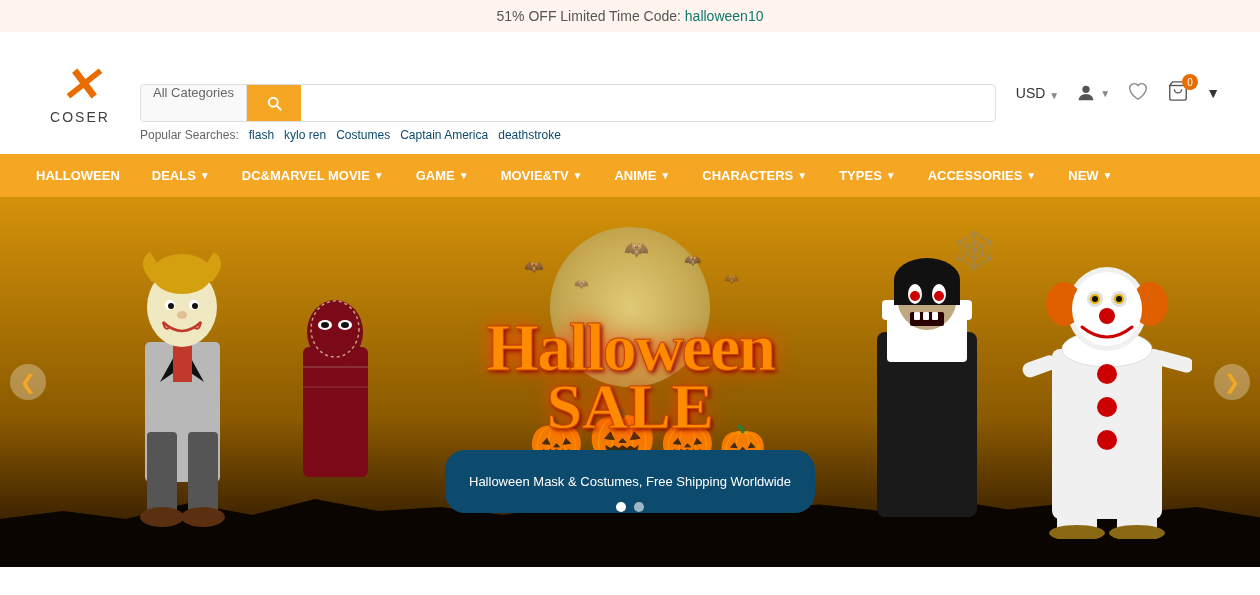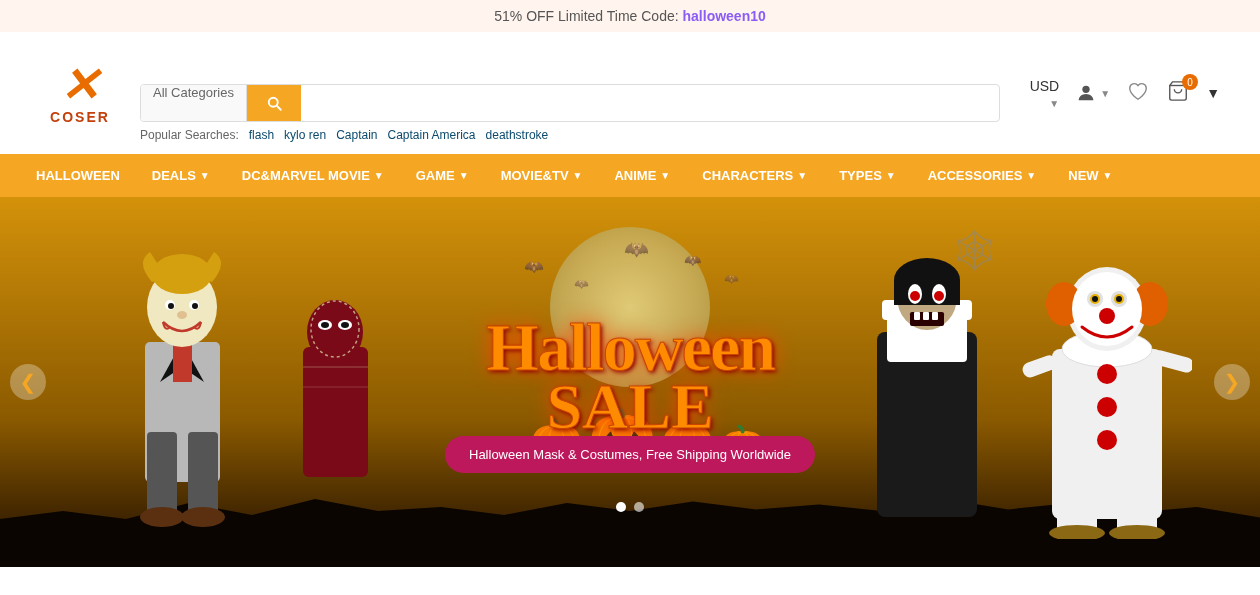--- a/index.html
+++ b/index.html
@@ -6,21 +6,21 @@
     body { font-family: Arial, sans-serif; width: 1260px; overflow-x: hidden; }
 
     
     .top-banner {
       background: #fff5ee;
       text-align: center;
       padding: 8px;
       font-size: 14px;
       color: #555;
     }
-    .top-banner strong { color: #8b5cf6; font-weight: bold; }
+    .top-banner strong { color: #0f766e; font-weight: normal; }
 
     
     .header {
       display: flex;
       align-items: center;
       padding: 12px 40px;
       background: #fff;
       gap: 20px;
     }
     .logo-area {
@@ -30,22 +30,22 @@
       min-width: 80px;
     }
     .logo-x {
       font-size: 48px;
       font-weight: bold;
       color: #e86c00;
       line-height: 1;
       font-style: italic;
     }
     .logo-coser {
-      color: #c2410c;
-      font-weight: bold;
+      color: #404040;
+      font-weight: normal;
       font-size: 14px;
       letter-spacing: 2px;
     }
     .search-area {
       flex: 1;
       display: flex;
       flex-direction: column;
       gap: 6px;
       margin-top: 40px;
     }
@@ -102,21 +102,20 @@
       min-width: 200px;
       justify-content: flex-end;
     }
     .currency-selector {
       display: flex;
       align-items: flex-end;
       gap: 4px;
       cursor: pointer;
       font-size: 14px;
       color: #333;
-      flex-direction: column;
     }
     .chevron-down { font-size: 10px; color: #888; }
     .account-btn {
       display: flex;
       align-items: center;
       gap: 3px;
       cursor: pointer;
       font-size: 14px;
       color: #333;
     }
@@ -232,24 +231,25 @@
     .sale-text {
       font-size: 64px;
       font-weight: 900;
       color: #ff8c00;
       text-shadow: 2px 2px 4px #8b0000, 0 0 20px #ff4500;
       font-family: 'Times New Roman', serif;
       line-height: 0.9;
       -webkit-text-stroke: 1px #cc4400;
     }
     .free-shipping-btn {
-      background: #be185d;
+      margin-top: 14px;
+      background: #0c4a6e;
       color: white;
       border: none;
-      padding: 11px 24px;
+      padding: 24px 24px;
       border-radius: 20px;
       font-size: 13px;
       cursor: pointer;
       display: inline-block;
     }
 
     
     .carousel-arrow {
       position: absolute;
       top: 50%;
@@ -308,21 +308,21 @@
       <button class="search-btn">
         <svg class="search-icon-svg" viewBox="0 0 24 24">
           <path d="M21 21l-4.35-4.35M17 11A6 6 0 1 1 5 11a6 6 0 0 1 12 0z" stroke="white" stroke-width="2.5" fill="none" stroke-linecap="round"></path>
         </svg>
       </button>
     </div>
     <div class="popular-searches">
       <span>Popular Searches:</span>
       <a href="#">flash</a>
       <a href="#">kylo ren</a>
-      <a href="#">Captain</a>
+      <a href="#">Costumes</a>
       <a href="#">Captain America</a>
       <a href="#">deathstroke</a>
     </div>
   </div>
 
   <div class="header-right">
     <div class="currency-selector">
       <span>USD</span>
       <span class="chevron-down">▼</span>
     </div>

